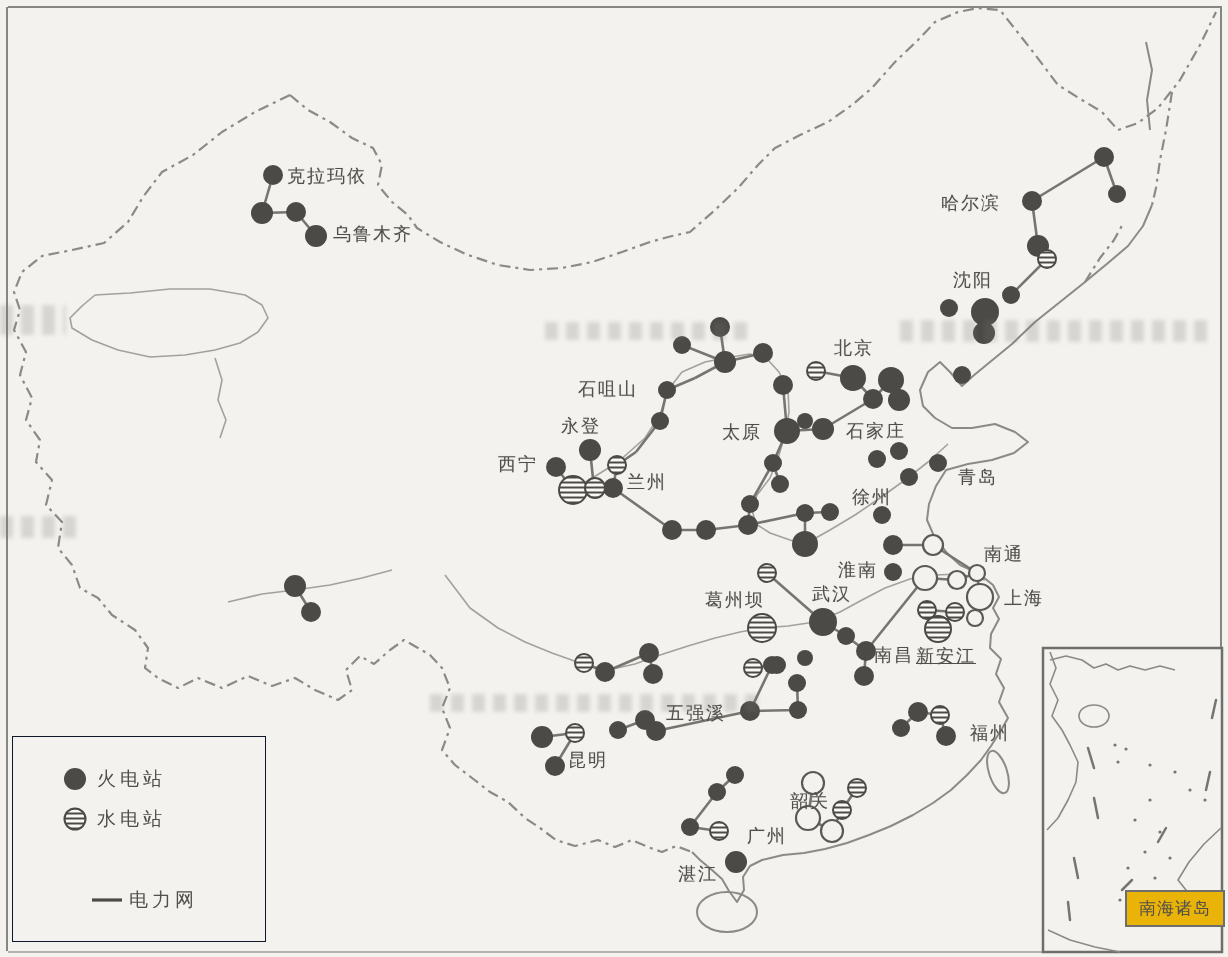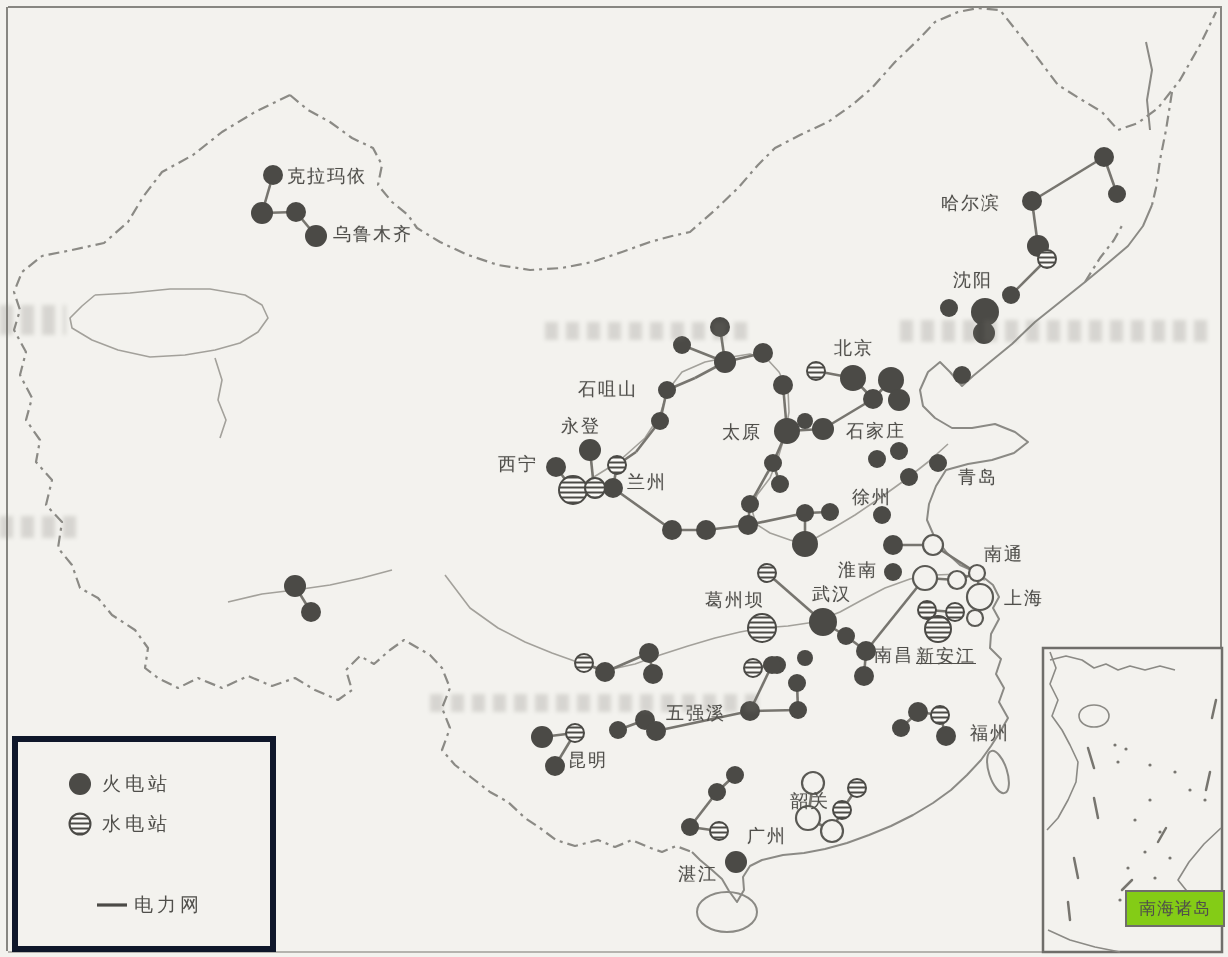--- a/index.html
+++ b/index.html
@@ -1,25 +1,25 @@
 <!DOCTYPE html>
 <html><head>
 <meta charset="utf-8">
 <style>
   html,body{margin:0;padding:0;background:#d8d6d1;font-family:"Liberation Sans",sans-serif;}
   #stage{position:relative;width:1228px;height:957px;background:#f3f2ee;overflow:hidden;}
   #map-svg{position:absolute;left:0;top:0;}
   .map-label{position:absolute;font-size:18px;line-height:20px;color:#504f4b;letter-spacing:2px;white-space:nowrap;
     text-shadow:0 0 1px rgba(80,79,75,.25);}
-  #legend{position:absolute;left:12px;top:736px;width:252px;height:204px;border:6px solid #0f172a;background:transparent;}
+  #legend{position:absolute;left:12px;top:736px;width:252px;height:204px;border:1px solid #0f172a;background:transparent;}
   .legend-row{position:absolute;left:0;width:100%;height:40px;display:flex;align-items:center;}
   .legend-sym{width:44px;margin-left:40px;display:flex;justify-content:center;align-items:center;}
   .legend-label{font-size:19px;color:#504f4b;letter-spacing:4px;}
   #inset-label-box{position:absolute;left:1125px;top:890px;width:96px;height:33px;border:2px solid #6f6e6a;
-    display:flex;align-items:center;justify-content:center;font-size:17px;color:#504f4b;letter-spacing:1px;background:#84cc16;}
+    display:flex;align-items:center;justify-content:center;font-size:17px;color:#504f4b;letter-spacing:1px;background:#eab308;}
   .smudge{position:absolute;filter:blur(2px);opacity:.45;
     background:repeating-linear-gradient(90deg,rgba(118,116,110,.5) 0 13px,transparent 13px 21px);}
 </style>
 </head>
 <body>
 
 <div id="stage">
 
   <svg id="map-svg" width="1228" height="957" viewBox="0 0 1228 957">
     <defs>

